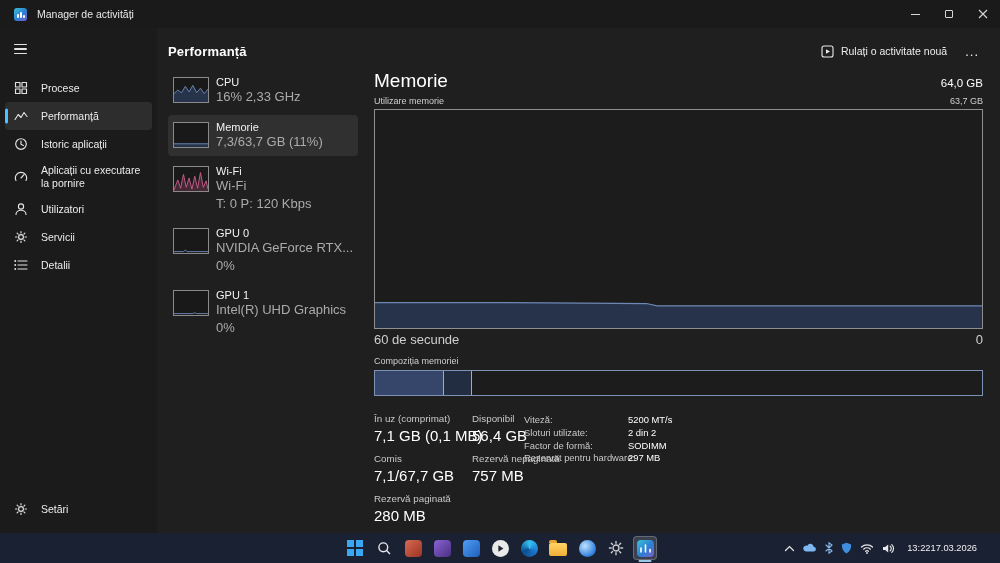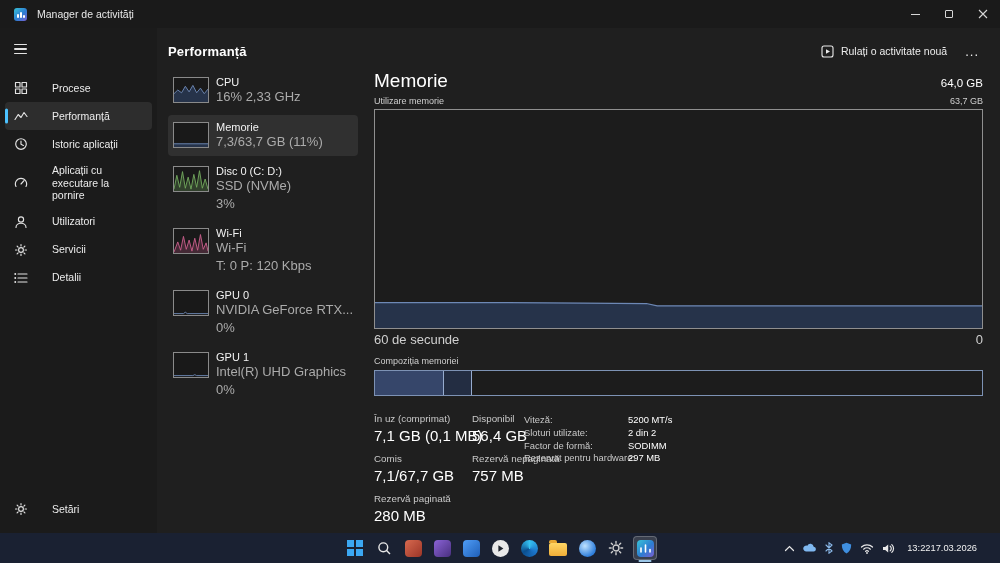--- a/index.html
+++ b/index.html
@@ -17,21 +17,21 @@
   .win-controls{margin-left:auto;display:flex;height:100%}
   .win-btn{width:34px;height:100%;display:flex;align-items:center;justify-content:center;color:#d6d6d6}
   .glyph-min{width:9px;height:1px;background:#d6d6d6}
   .glyph-max{width:8px;height:8px;border:1px solid #d6d6d6;border-radius:1px}
 
   
   .main{flex:1;display:flex;min-height:0}
   .sidebar{flex:0 0 157px;background:#1b1b1b;display:flex;flex-direction:column;padding:8px 5px 10px}
   .hamburger{width:34px;height:26px;display:flex;flex-direction:column;justify-content:center;gap:3px;padding-left:7px;margin:0 0 12px 2px;border-radius:4px}
   .hamburger b{display:block;width:13px;height:1.4px;background:#e3e3e3;border-radius:1px}
-  .side-item{display:flex;align-items:center;gap:24px;padding:6px 8px;border-radius:4px;position:relative;color:#ececec;font-size:10.5px;line-height:1.2;min-height:28px}
+  .side-item{display:flex;align-items:center;gap:13px;padding:6px 8px;border-radius:4px;position:relative;color:#ececec;font-size:10.5px;line-height:1.2;min-height:28px}
   .side-item.selected{background:#2d2d2d}
   .side-item.selected::before{content:"";position:absolute;left:0;top:50%;transform:translateY(-50%);width:3px;height:15px;border-radius:2px;background:#4cc2ff}
   .side-icon{flex:0 0 15px;display:flex;align-items:center;justify-content:center}
   .side-icon svg{stroke:#e3e3e3;fill:none;stroke-width:1.15;stroke-linecap:round;stroke-linejoin:round}
   .side-spacer{flex:1}
 
   .content{flex:1;display:flex;flex-direction:column;min-width:0;padding:12px 17px 0 11px}
   .content-header{display:flex;align-items:center;height:22px;margin-bottom:8px}
   .content-title{font-size:13px;font-weight:700;letter-spacing:.2px}
   .header-actions{margin-left:auto;display:flex;align-items:center;gap:8px}
@@ -255,33 +255,20 @@
                   <polygon points="0,22.5 36,22.5 36,26 0,26" fill="#26334a"></polygon>
                   <polyline points="0,22.5 36,22.5" stroke="#6d88b5" fill="none" stroke-width="1"></polyline>
                 </svg>
             </span>
             <div class="perf-text">
               <div class="perf-name">Memorie</div>
               <div class="perf-sub">7,3/63,7 GB (11%)</div>
             </div>
           </div>
 
-          <div class="perf-item">
-            <span class="thumb">
-              <svg viewBox="0 0 36 26" preserveAspectRatio="none">
-                  <polygon points="0,24 3,9 6,22 9,5 12,23 15,11 18,24 21,8 24,22 27,4 30,23 33,13 36,24 36,26 0,26" fill="rgba(113,166,92,.28)"></polygon>
-                  <polyline points="0,24 3,9 6,22 9,5 12,23 15,11 18,24 21,8 24,22 27,4 30,23 33,13 36,24" stroke="#71a65c" fill="none" stroke-width="1"></polyline>
-                </svg>
-            </span>
-            <div class="perf-text">
-              <div class="perf-name">Disc 0 (C: D:)</div>
-              <div class="perf-sub">SSD (NVMe)</div>
-              <div class="perf-sub">3%</div>
-            </div>
-          </div>
 
           <div class="perf-item">
             <span class="thumb">
               <svg viewBox="0 0 36 26" preserveAspectRatio="none">
                   <polygon points="0,25 4,14 7,23 10,8 13,22 16,12 19,24 22,10 25,23 28,6 31,22 34,15 36,24 36,26 0,26" fill="rgba(199,93,138,.25)"></polygon>
                   <polyline points="0,25 4,14 7,23 10,8 13,22 16,12 19,24 22,10 25,23 28,6 31,22 34,15 36,24" stroke="#c75d8a" fill="none" stroke-width="1"></polyline>
                 </svg>
             </span>
             <div class="perf-text">
               <div class="perf-name">Wi-Fi</div>

